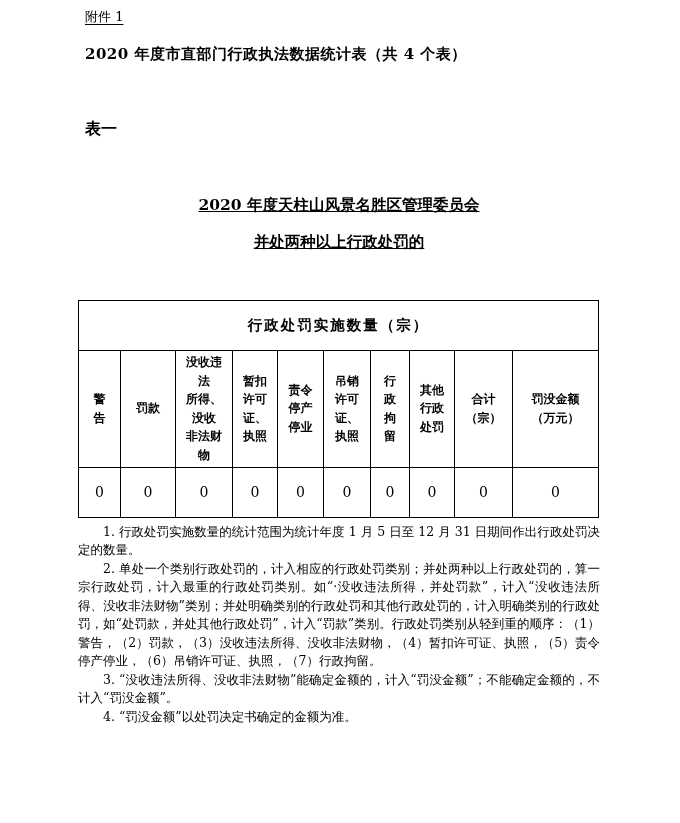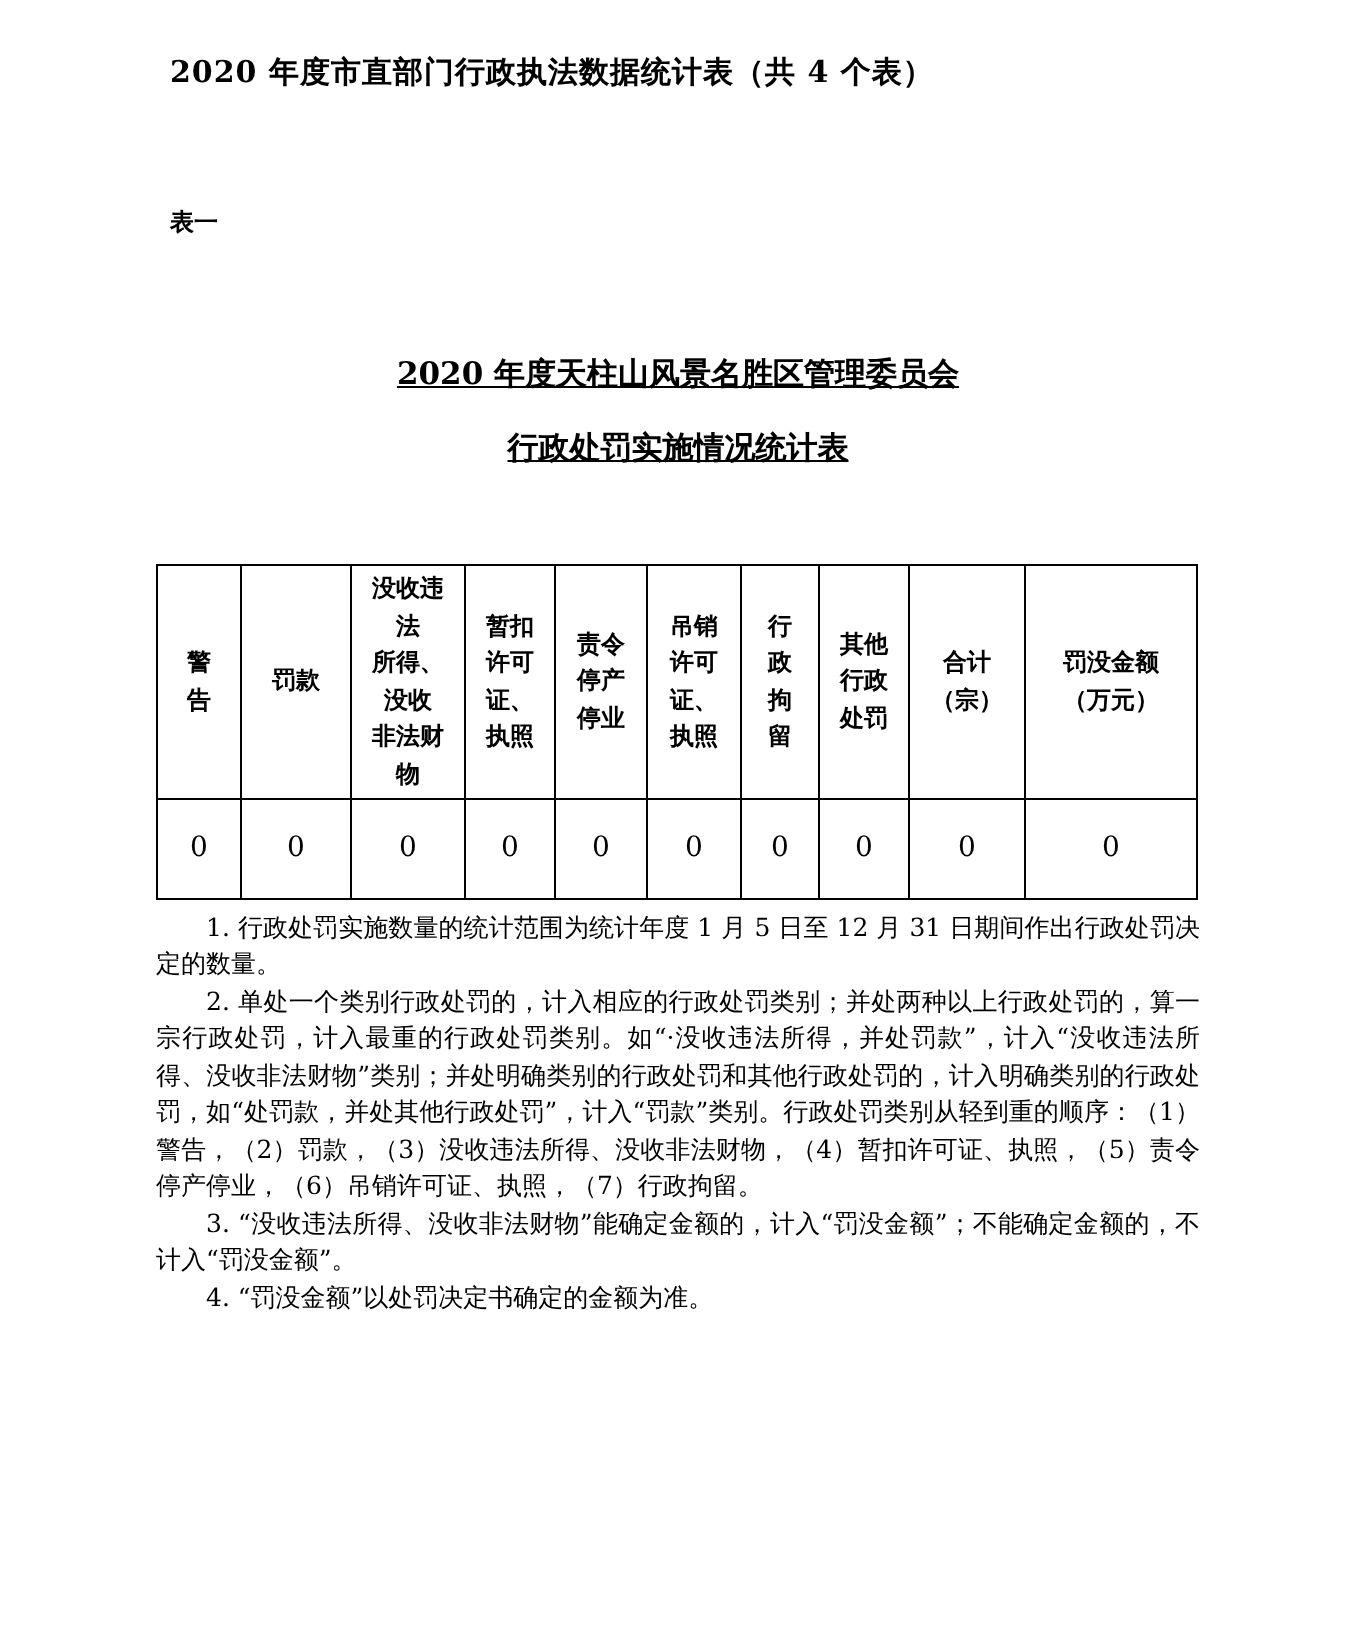--- a/index.html
+++ b/index.html
@@ -21,21 +21,21 @@
   .attachment span { text-decoration: underline; text-underline-offset: 3px; }
   .doc-title {
     font-size: 15px;
     font-weight: bold;
     line-height: 24px;
     margin-top: 16px;
     margin-left: 7px;
     letter-spacing: 0.5px;
   }
   .table-label {
-    font-size: 12px;
+    font-size: 16px;
     font-weight: bold;
     line-height: 22px;
     margin-top: 52px;
     margin-left: 7px;
   }
   .center-title {
     font-size: 15.5px;
     font-weight: bold;
     text-align: center;
     line-height: 21px;
@@ -81,42 +81,48 @@
     text-align: justify;
   }
   .notes .notes-label { text-align: left; }
   .notes p { text-indent: 2em; }
 </style>
 </head>
 <body>
 
 <div class="page">
 
+  <div class="attachment">
+    <span>附件 1</span>
+  </div>
 
   <div class="doc-title">2020 年度市直部门行政执法数据统计表（共 4 个表）</div>
 
   <div class="table-label">表一</div>
 
   <div class="center-title first">2020 年度天柱山风景名胜区管理委员会</div>
-  <div class="center-title second">行政处罚实施情况统计表</div>
+  <div class="center-title second">并处两种以上行政处罚的</div>
 
   <table class="stats">
     <colgroup>
       <col style="width:42px">
         <col style="width:55px">
         <col style="width:57px">
         <col style="width:45px">
         <col style="width:46px">
       <col style="width:47px">
         <col style="width:39px">
         <col style="width:45px">
         <col style="width:58px">
         <col style="width:86px">
     </colgroup>
     <tbody>
+        <tr>
+      <th class="main-header" colspan="10">行政处罚实施数量（宗）</th>
+    </tr>
     <tr class="col-headers">
       <th>警
 告</th>
       <th>罚款</th>
       <th>没收违
 法
 所得、
 没收
 非法财
 物</th>

